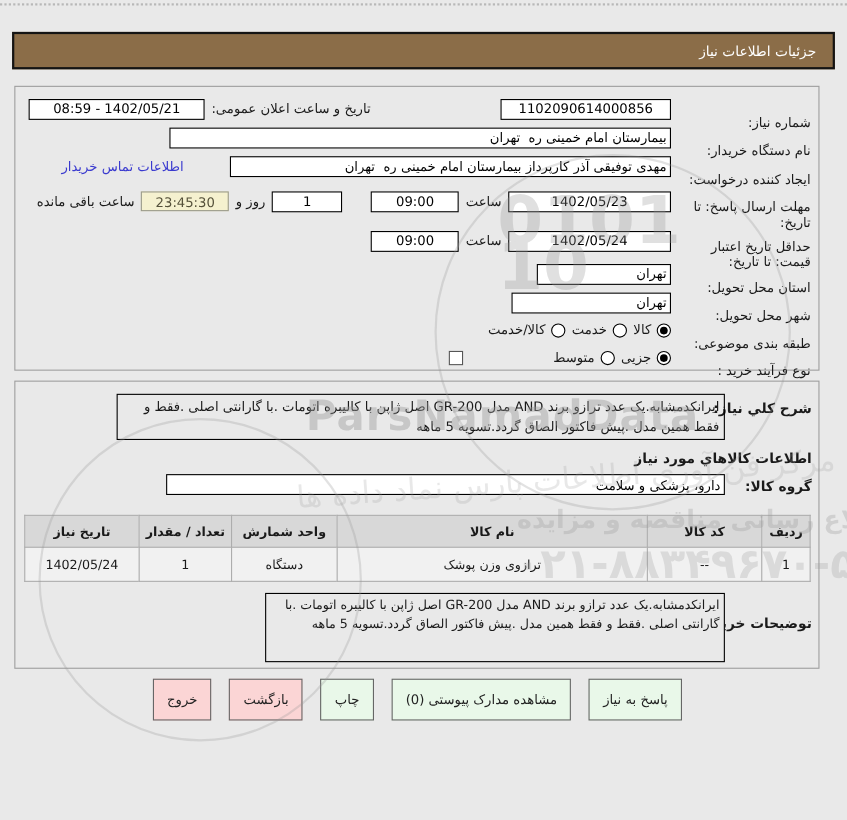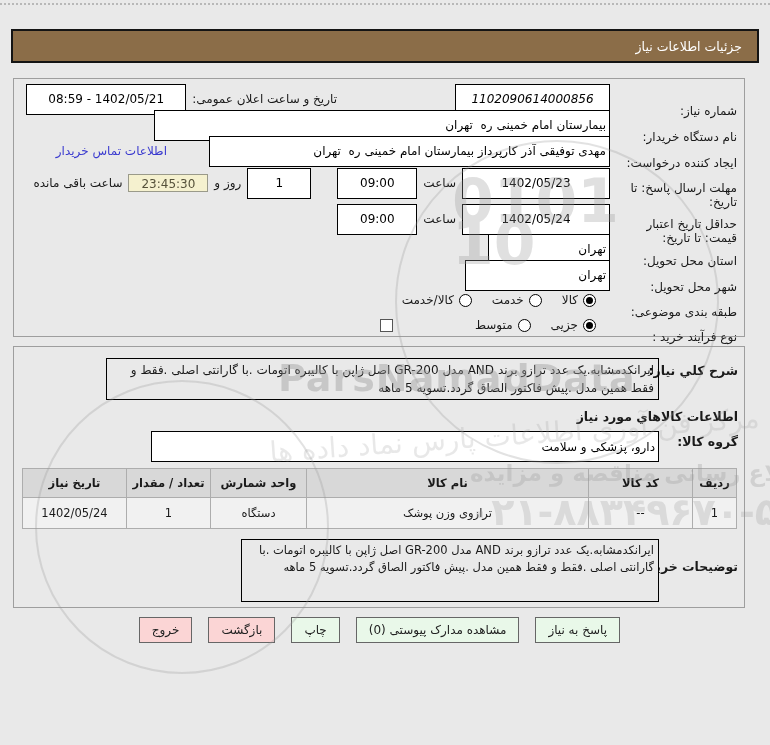--- a/index.html
+++ b/index.html
@@ -20,36 +20,36 @@
   }
   .titlebar span{color:#fff;font-size:12.5px;padding-right:15px;}
   
   .panel{position:absolute;left:13px;width:732px;border:1px solid #9e9e9e;box-sizing:border-box;background:#e9e9e9;}
   #panel1{top:78px;height:259px;padding:7px 7px 0 7px;}
   #panel2{top:346px;height:262px;}
   .frow{display:flex;align-items:center;gap:6px;}
   .lbl{width:121px;flex:0 0 121px;line-height:14px;margin-top:24px;}
   .inp{
     background:#fff;border:1px solid #000;box-sizing:border-box;
-    height:31px;font:12px "DejaVu Sans",sans-serif;color:#000;
+    height:19px;font:12px "DejaVu Sans",sans-serif;color:#000;
     padding:0 3px;outline:none;
   }
   .ctr{text-align:center;}
   .rt{text-align:right;}
   .link{color:#3a3acf;cursor:pointer;margin-right:36px;white-space:nowrap;margin-left:20px;}
   .beige{
     background:#f5f1cf;border:1px solid #9a9a8a;color:#55513a;
     height:18px;line-height:18px;padding:0 12px;text-align:center;min-width:58px;box-sizing:border-box;
   }
   .radio{width:13px;height:13px;border:1.5px solid #000;border-radius:50%;background:#fff;
     display:inline-flex;align-items:center;justify-content:center;box-sizing:border-box;flex:0 0 13px;}
   .radio .dot{width:7px;height:7px;border-radius:50%;background:#000;display:none;}
   .radio.sel .dot{display:block;}
   .chk{width:13px;height:13px;border:1px solid #555;background:#fff;box-sizing:border-box;flex:0 0 13px;}
-  .opt{display:inline-flex;align-items:flex-end;gap:5px;margin-right:14px;}
+  .opt{display:inline-flex;align-items:flex-end;gap:5px;margin-right:0;}
   
   .b-lbl{position:absolute;right:6px;font-weight:bold;font-size:12.5px;}
   .descbox{
     position:absolute;left:92px;top:11px;width:553px;height:42px;
     border:1px solid #000;box-sizing:border-box;padding:2px 4px;
     line-height:18px;text-align:right;overflow:hidden;
   }
   .groupinp{position:absolute;left:137px;top:84px;width:508px;}
   .tablewrap{position:absolute;left:9px;top:121px;width:714px;}
   table{border-collapse:collapse;width:100%;table-layout:fixed;}
@@ -57,21 +57,21 @@
   th{background:#d8d8d8;height:26px;font-weight:bold;}
   td{background:#f1f1f1;height:28px;text-align:center;}
   .notesbox{
     position:absolute;left:227px;top:192px;width:418px;height:63px;
     border:1px solid #000;box-sizing:border-box;padding:2px 4px;
     line-height:17px;font-size:11.5px;text-align:right;overflow:hidden;background:#e9e9e9;
   }
   
   .btnbar{position:absolute;top:617px;right:150px;display:flex;gap:16px;direction:rtl;}
   .btn{
-    height:26px;border:1px solid #666;font:12px "DejaVu Sans",sans-serif;
+    height:38px;border:1px solid #666;font:12px "DejaVu Sans",sans-serif;
     padding:0 12px;cursor:pointer;color:#222;white-space:nowrap;
   }
   .btn.green{background:#e9f8e9;}
   .btn.pink{background:#fbd5d5;}
   
   .wm{position:absolute;pointer-events:none;color:#9a9a9a;z-index:40;}
   .wm-circle{border:2px solid rgba(150,150,150,.28);border-radius:50%;}
   #wm-brand{top:356px;left:278px;font-size:38px;font-weight:bold;letter-spacing:1px;opacity:.42;}
   #wm-digits{top:180px;left:452px;font-size:60px;font-weight:bold;opacity:.30;line-height:42px;text-align:left;}
   #wm-callig{top:420px;left:230px;width:530px;font-size:28px;opacity:.22;transform:rotate(-4deg);white-space:nowrap;}
@@ -84,21 +84,21 @@
 <div class="dotline"></div>
 
 <div class="titlebar">
   <span>جزئیات اطلاعات نیاز</span>
 </div>
 
 <div class="panel" id="panel1">
 
   <div class="frow" style="height:26px;">
     <span class="lbl">شماره نیاز:</span>
-    <input class="inp ctr" style="width: 155px; font-style: italic;" dir="ltr" readonly="" value="1102090614000856">
+    <input class="inp ctr" style="width: 155px;" dir="ltr" readonly="" value="1102090614000856">
     <span style="margin-right:112px;white-space:nowrap;">تاریخ و ساعت اعلان عمومی:</span>
     <input class="inp ctr" style="width: 160px;" dir="ltr" readonly="" value="08:59 - 1402/05/21">
   </div>
 
   <div class="frow" style="height:26px;">
     <span class="lbl">نام دستگاه خریدار:</span>
     <input class="inp rt" style="width: 456px;" readonly="" value="بیمارستان امام خمینی ره  تهران">
   </div>
 
   <div class="frow" style="height:26px;">

